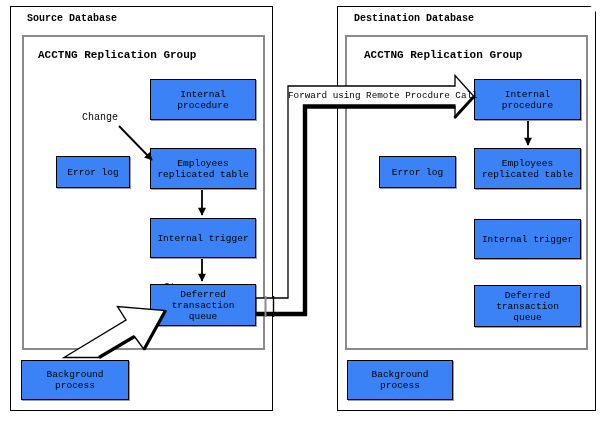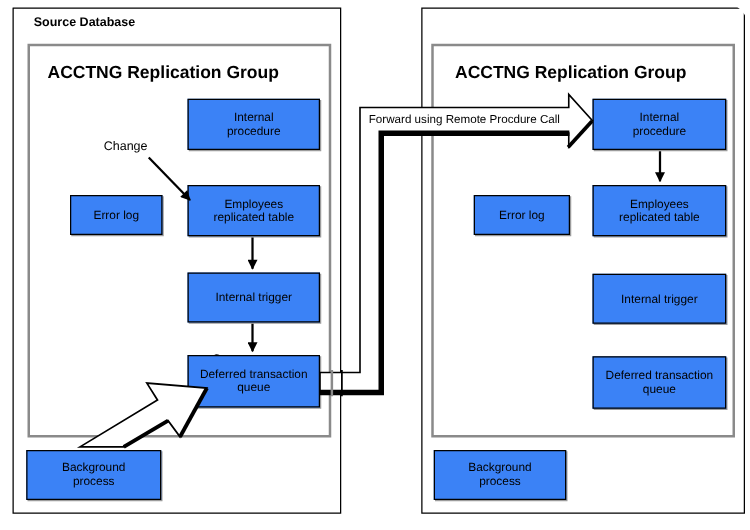--- a/index.html
+++ b/index.html
@@ -1,23 +1,23 @@
 <!DOCTYPE html>
 <html><head>
 <meta charset="utf-8">
 <style>
   html,body{margin:0;padding:0;background:#fff;}
   .stage{
     position:relative;width:600px;height:424px;background:#fff;
-    font-family:Liberation Sans, sans-serif;color:#000;overflow:hidden;border-radius:26px;
+    font-family:Liberation Mono, monospace;color:#000;overflow:hidden;border-radius:26px;
   }
   .outer-box{position:absolute;border:1.5px solid #000;background:#fff;box-sizing:border-box;}
   .inner-box{position:absolute;border:2px solid #8a8a8a;background:#fff;box-sizing:border-box;}
   .panel-title{position:absolute;font-size:10px;font-weight:bold;white-space:nowrap;}
-  .group-title{position:absolute;font-size:14px;font-weight:bold;white-space:nowrap;text-align:center;}
+  .group-title{position:absolute;font-size:11px;font-weight:bold;white-space:nowrap;text-align:center;}
   .node{
     position:absolute;border:1.4px solid #000;background:#3b82f6;box-sizing:border-box;
     display:flex;align-items:center;justify-content:center;text-align:center;
     font-size:9.5px;line-height:11px;white-space:pre-line;
     box-shadow:1px 1px 0 #9c9c9c;
   }
   .float-label{position:absolute;font-size:10px;line-height:12px;white-space:nowrap;}
   .svg-overlay{position:absolute;left:0;top:0;width:600px;height:424px;pointer-events:none;}
   .forward-label{
     position:absolute;left:288px;top:87px;width:167px;height:17px;line-height:17px;
@@ -61,20 +61,21 @@
     <span>Deferred transaction
 queue</span>
   </div>
 
   <div class="node" style="left:21px;top:360px;width:108px;height:40px;">
     <span>Background
 process</span>
   </div>
 
   <div class="outer-box" style="left:337px;top:6px;width:259px;height:405px;"></div>
+  <div class="panel-title" style="left:354px;top:13px;">Destination Database</div>
 
   <div class="inner-box" style="left:345px;top:35px;width:243px;height:315px;"></div>
   <div class="group-title" style="left:364px;top:49px;">ACCTNG Replication Group</div>
 
   <div class="node" style="left:474px;top:79px;width:107px;height:41px;">
     <span>Internal
 procedure</span>
   </div>
 
   <div class="node" style="left:379px;top:156px;width:77px;height:32px;">

